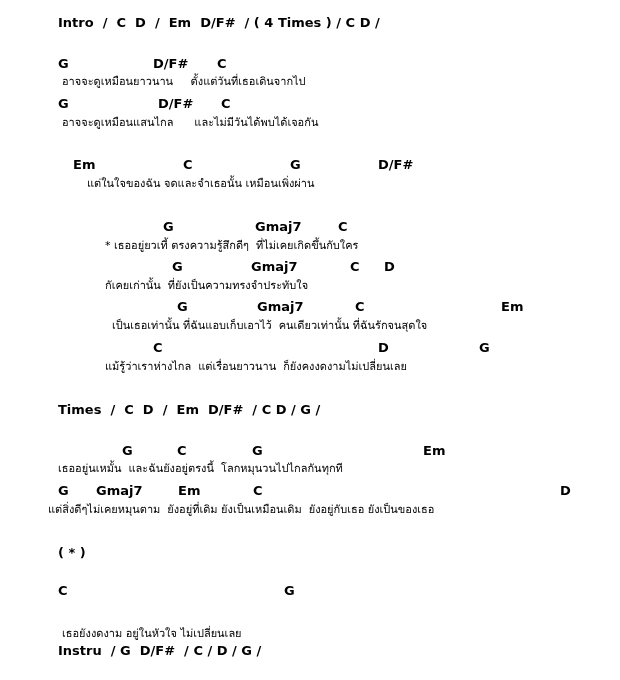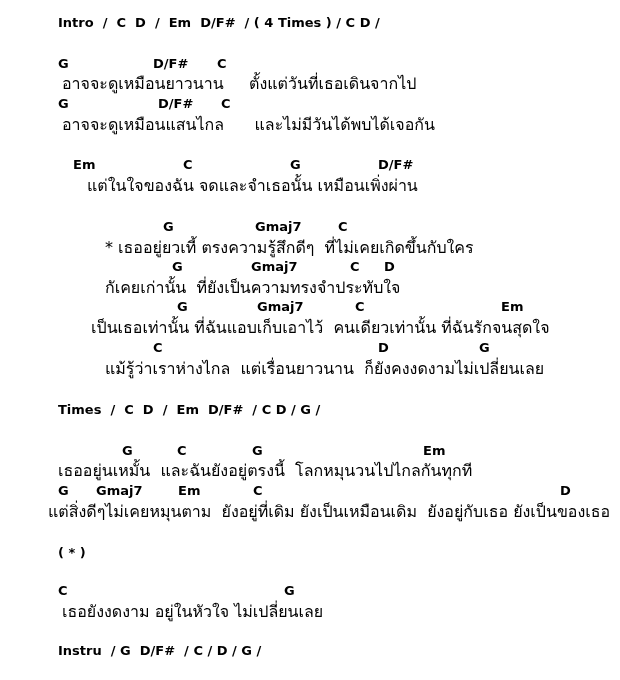--- a/index.html
+++ b/index.html
@@ -1,21 +1,21 @@
 <!DOCTYPE html>
 <html><head>
   <meta charset="utf-8">
   <style>
     html, body { margin: 0; padding: 0; background: #ffffff; }
     body { width: 620px; height: 680px; position: relative; overflow: hidden;
            font-family: "DejaVu Sans", sans-serif; color: #000; }
     .ln { position: absolute; white-space: pre; line-height: 1; }
     .hdr { font-weight: bold; font-size: 13px; }
     .ch  { font-weight: bold; font-size: 13px; }
-    .ly  { font-size: 16px; }
+    .ly  { font-size: 11px; }
   </style>
 </head>
 <body>
 
 <div>
   <div class="ln hdr" style="left:58px;top:16px">Intro  /  C  D  /  Em  D/F#  / ( 4 Times ) / C D /</div>
 
   <div>
     <div class="chordrow">
         <div class="ln ch" style="left: 58px; top: 57px;">G</div>
@@ -54,21 +54,21 @@
         <div class="ln ch" style="left: 350px; top: 260px;">C</div>
         <div class="ln ch" style="left: 384px; top: 260px;">D</div>
       </div>
     <div class="ln ly" style="left:105px;top:280px">กัเคยเก่านั้น  ที่ยังเป็นความทรงจำประทับใจ</div>
     <div class="chordrow">
         <div class="ln ch" style="left: 177px; top: 300px;">G</div>
         <div class="ln ch" style="left: 257px; top: 300px;">Gmaj7</div>
         <div class="ln ch" style="left: 355px; top: 300px;">C</div>
         <div class="ln ch" style="left: 501px; top: 300px;">Em</div>
       </div>
-    <div class="ln ly" style="left:91px;top:320px">เป็นเธอเท่านั้น ที่ฉันแอบเก็บเอาไว้  คนเดียวเท่านั้น ที่ฉันรักจนสุดใจ</div>
+    <div class="ln ly" style="left:112px;top:320px">เป็นเธอเท่านั้น ที่ฉันแอบเก็บเอาไว้  คนเดียวเท่านั้น ที่ฉันรักจนสุดใจ</div>
     <div class="chordrow">
         <div class="ln ch" style="left: 153px; top: 341px;">C</div>
         <div class="ln ch" style="left: 378px; top: 341px;">D</div>
         <div class="ln ch" style="left: 479px; top: 341px;">G</div>
       </div>
     <div class="ln ly" style="left:105px;top:361px">แม้รู้ว่าเราห่างไกล  แต่เรื่อนยาวนาน  ก็ยังคงงดงามไม่เปลี่ยนเลย</div>
   </div>
 
   <div class="ln hdr" style="left:58px;top:403px">Times  /  C  D  /  Em  D/F#  / C D / G /</div>
 
@@ -90,17 +90,17 @@
     <div class="ln ly" style="left:48px;top:504px">แต่สิ่งดีๆไม่เคยหมุนตาม  ยังอยู่ที่เดิม ยังเป็นเหมือนเดิม  ยังอยู่กับเธอ ยังเป็นของเธอ</div>
   </div>
 
   <div class="ln hdr" style="left:58px;top:546px">( * )</div>
 
   <div>
     <div class="chordrow">
         <div class="ln ch" style="left: 58px; top: 584px;">C</div>
         <div class="ln ch" style="left: 284px; top: 584px;">G</div>
       </div>
-    <div class="ln ly" style="left:62px;top:604px">เธอยังงดงาม อยู่ในหัวใจ ไม่เปลี่ยนเลย</div>
+    <div class="ln ly" style="left:62px;top:628px">เธอยังงดงาม อยู่ในหัวใจ ไม่เปลี่ยนเลย</div>
   </div>
 
   <div class="ln hdr" style="left:58px;top:644px">Instru  / G  D/F#  / C / D / G /</div>
 </div>
 
 </body></html>

